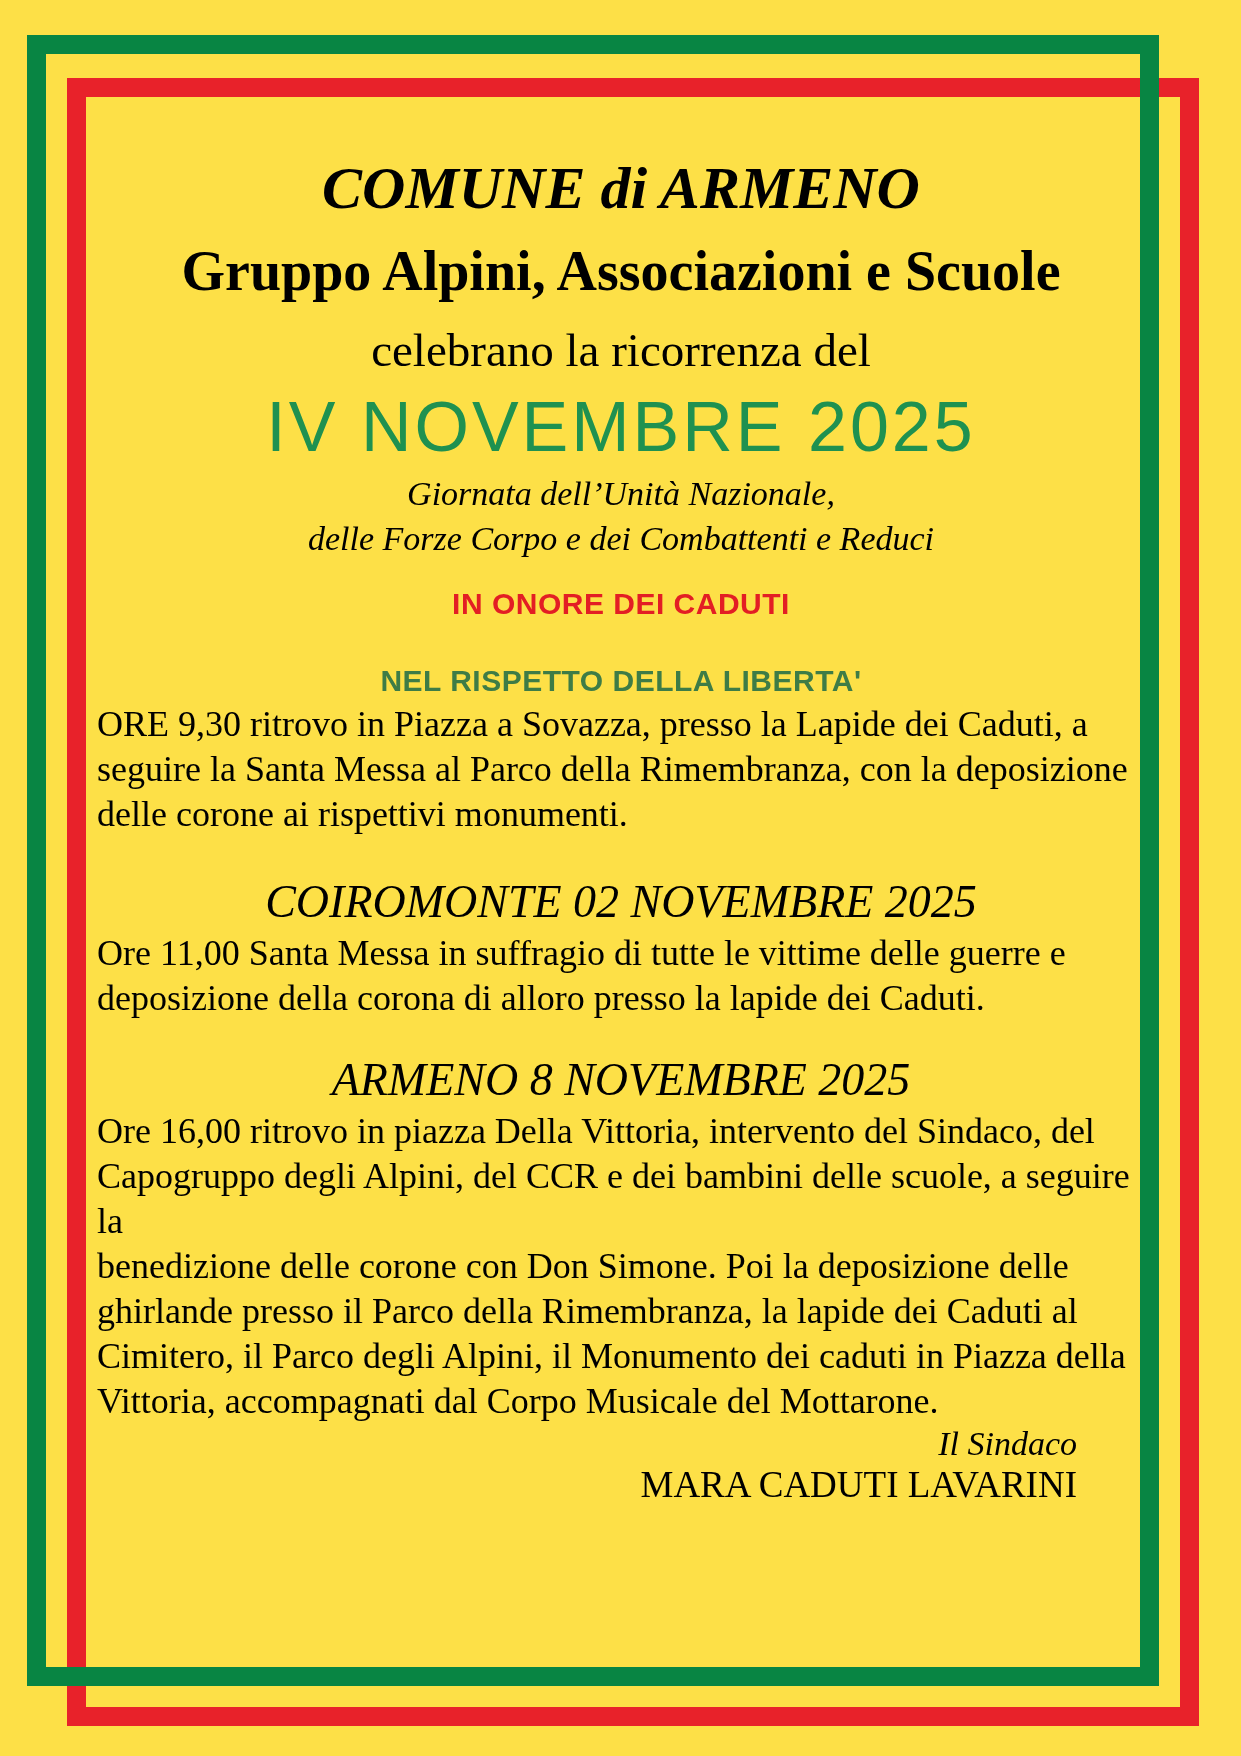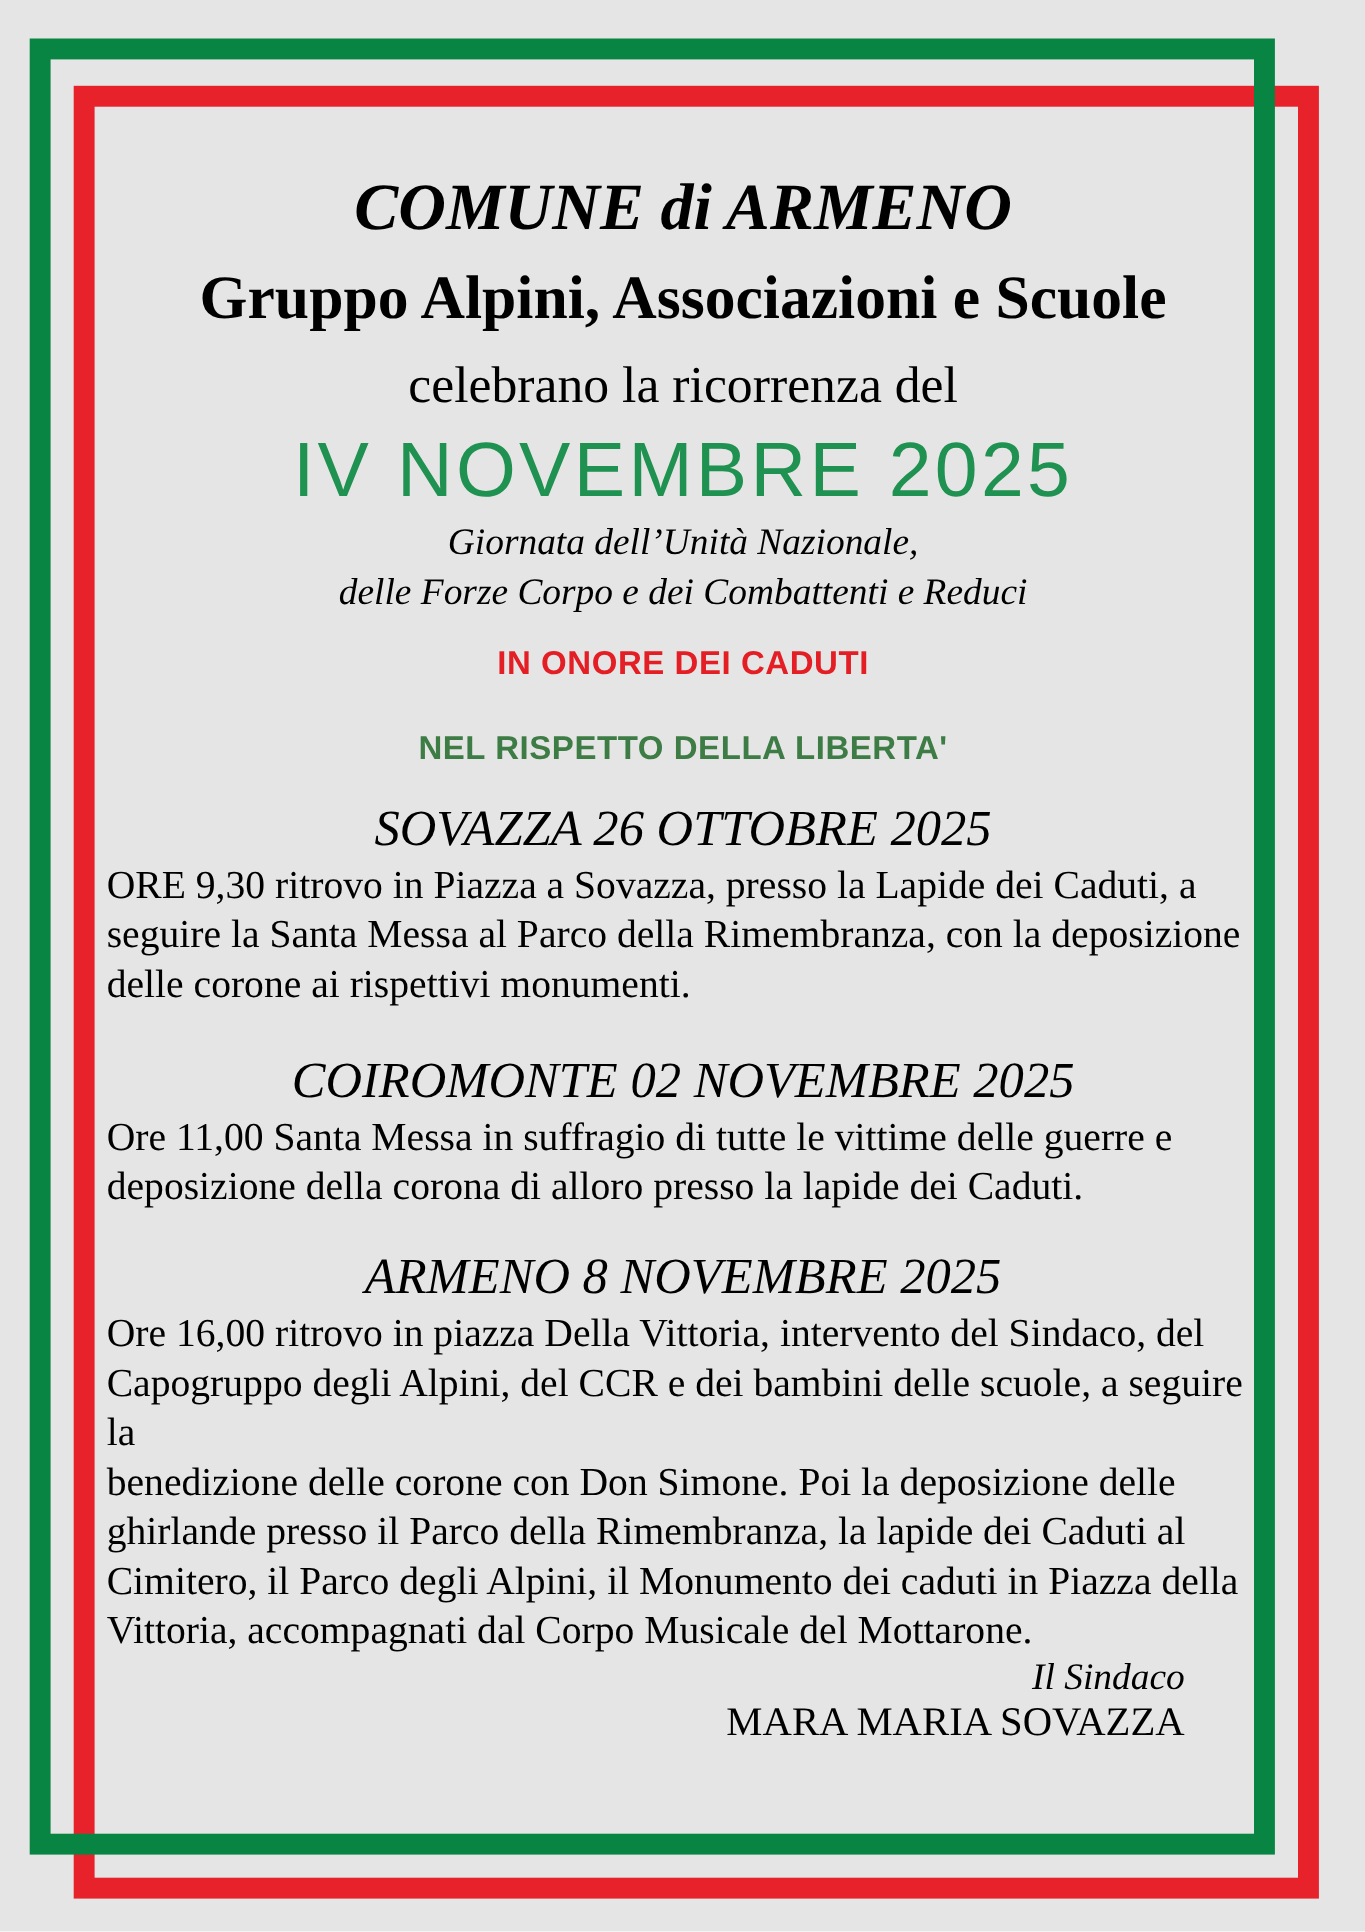--- a/index.html
+++ b/index.html
@@ -1,20 +1,20 @@
 <!DOCTYPE html>
 <html style="--frame-green: #088543; --frame-red: #E8222A; --headline-green: #1F9150; --motto-red: #E31E24; --motto-green: #3E7C46; --ink: #000000;"><head>
 <meta charset="utf-8">
 <style>
   html, body { margin: 0; padding: 0; background: #ffffff; }
   .page {
     position: relative;
     width: 1241px;
     height: 1756px;
-    background: #e5e5e5;
+    background: #fde047;
     overflow: hidden;
     font-family: "Liberation Serif", "DejaVu Serif", serif;
     color: var(--ink, #000);
   }
   .frame { position: absolute; box-sizing: border-box; background: transparent; }
   .frame-red {
     left: 67px; top: 78px; width: 1132px; height: 1648px;
     border: 19px solid var(--frame-red, #E8222A);
     z-index: 1;
   }
@@ -88,21 +88,20 @@
     <div class="h2">Gruppo Alpini, Associazioni e Scuole</div>
     <div class="lead">celebrano la ricorrenza del</div>
     <div class="headline-green">IV NOVEMBRE 2025</div>
     <div class="occasion occ1">Giornata dell’Unità Nazionale,</div>
     <div class="occasion">delle Forze Corpo e dei Combattenti e Reduci</div>
 
     <div class="motto motto-red">IN ONORE DEI CADUTI</div>
     <div class="motto motto-green">NEL RISPETTO DELLA LIBERTA'</div>
 
     <section>
-      <div class="ev-h ev-h-1">SOVAZZA 26 OTTOBRE 2025</div>
       <div class="ev-b">ORE 9,30 ritrovo in Piazza a Sovazza, presso la Lapide dei Caduti, a
 seguire la Santa Messa al Parco della Rimembranza, con la deposizione
 delle corone ai rispettivi monumenti.</div>
     </section>
 
     <section>
       <div class="ev-h ev-h-2">COIROMONTE 02 NOVEMBRE 2025</div>
       <div class="ev-b">Ore 11,00 Santa Messa in suffragio di tutte le vittime delle guerre e
 deposizione della corona di alloro presso la lapide dei Caduti.</div>
     </section>
@@ -113,17 +112,17 @@
 Capogruppo degli Alpini, del CCR e dei bambini delle scuole, a seguire la
 benedizione delle corone con Don Simone. Poi la deposizione delle
 ghirlande presso il Parco della Rimembranza, la lapide dei Caduti al
 Cimitero, il Parco degli Alpini, il Monumento dei caduti in Piazza della
 Vittoria, accompagnati dal Corpo Musicale del Mottarone.</div>
     </section>
 
     <div class="signature">
       <div class="sig-inner">
         <div class="sig-role">Il Sindaco</div>
-        <div class="sig-name">MARA MARIA SOVAZZA</div>
+        <div class="sig-name">MARA CADUTI LAVARINI</div>
       </div>
     </div>
   </div>
 </div>
 
 </body></html>

